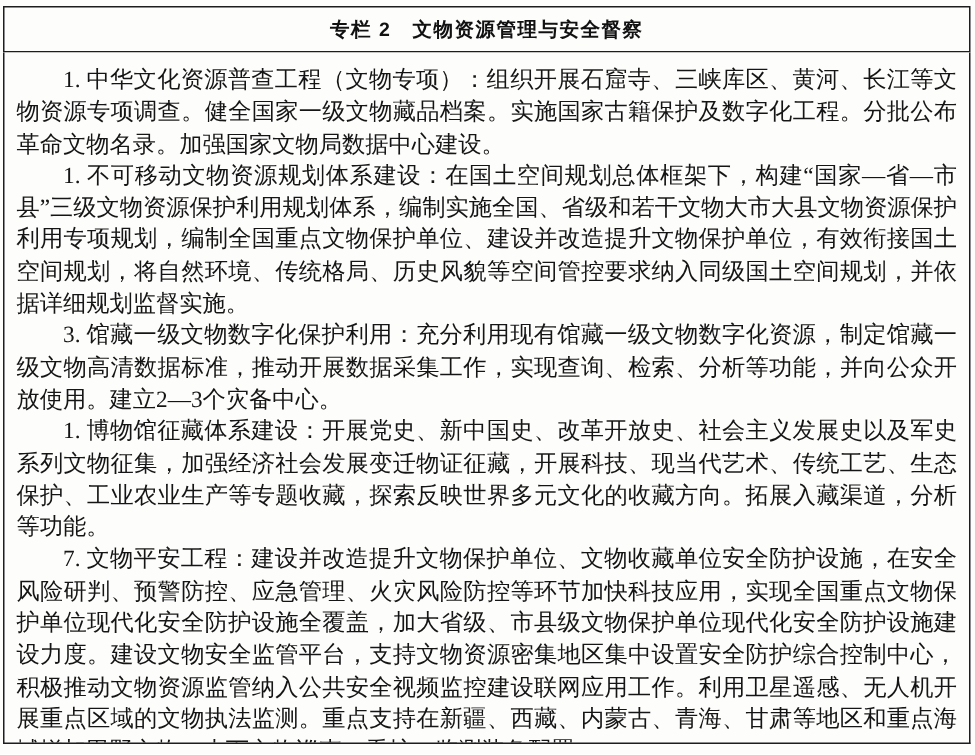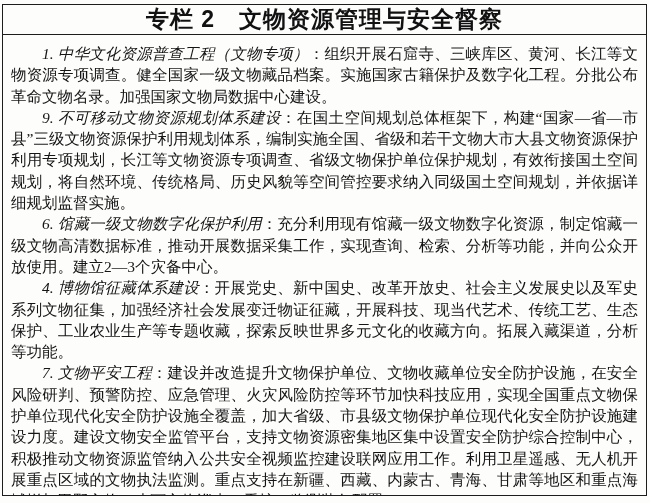--- a/index.html
+++ b/index.html
@@ -22,21 +22,21 @@
   }
   .panel-title {
     box-sizing: border-box;
     border: 1.5px solid #1d1d1d;
     height: 31px;
     display: flex;
     align-items: center;
     justify-content: center;
     font-family: "Liberation Sans", "DejaVu Sans", sans-serif;
     font-weight: 700;
-    font-size: 23px;
+    font-size: 13px;
     letter-spacing: 1px;
     color: #111111;
     background: #fdfdfc;
   }
   .panel-body {
     box-sizing: border-box;
     border: 1.5px solid #1d1d1d;
     border-top: none;
     height: 461px;
     padding: 8px 8px 6px 8px;
@@ -46,44 +46,43 @@
     line-height: 21.3px;
     text-align: justify;
     background: #fdfdfc;
   }
   .para {
     margin: 0;
     text-indent: 2em;
     word-break: break-all;
   }
   .para-head {
-    font-style: italic;
     font-family: "Liberation Serif", "DejaVu Serif", serif;
   }
   .para-text {
     font-style: normal;
   }
 </style>
 </head>
 <body>
 
 <div class="page">
   <div class="panel">
 
     <div class="panel-title">
       <span>专栏 2　文物资源管理与安全督察</span>
     </div>
 
     <div class="panel-body">
 
       <p class="para"><span class="para-head">1. 中华文化资源普查工程（文物专项）</span><span class="para-text">：组织开展石窟寺、三峡库区、黄河、长江等文物资源专项调查。健全国家一级文物藏品档案。实施国家古籍保护及数字化工程。分批公布革命文物名录。加强国家文物局数据中心建设。</span></p>
 
-      <p class="para"><span class="para-head">9. 不可移动文物资源规划体系建设</span><span class="para-text">：在国土空间规划总体框架下，构建“国家—省—市县”三级文物资源保护利用规划体系，编制实施全国、省级和若干文物大市大县文物资源保护利用专项规划，长江等文物资源专项调查、省级文物保护单位保护规划，有效衔接国土空间规划，将自然环境、传统格局、历史风貌等空间管控要求纳入同级国土空间规划，并依据详细规划监督实施。</span></p>
+      <p class="para"><span class="para-head">1. 不可移动文物资源规划体系建设</span><span class="para-text">：在国土空间规划总体框架下，构建“国家—省—市县”三级文物资源保护利用规划体系，编制实施全国、省级和若干文物大市大县文物资源保护利用专项规划，编制全国重点文物保护单位、建设并改造提升文物保护单位，有效衔接国土空间规划，将自然环境、传统格局、历史风貌等空间管控要求纳入同级国土空间规划，并依据详细规划监督实施。</span></p>
 
-      <p class="para"><span class="para-head">6. 馆藏一级文物数字化保护利用</span><span class="para-text">：充分利用现有馆藏一级文物数字化资源，制定馆藏一级文物高清数据标准，推动开展数据采集工作，实现查询、检索、分析等功能，并向公众开放使用。建立2—3个灾备中心。</span></p>
+      <p class="para"><span class="para-head">3. 馆藏一级文物数字化保护利用</span><span class="para-text">：充分利用现有馆藏一级文物数字化资源，制定馆藏一级文物高清数据标准，推动开展数据采集工作，实现查询、检索、分析等功能，并向公众开放使用。建立2—3个灾备中心。</span></p>
 
-      <p class="para"><span class="para-head">4. 博物馆征藏体系建设</span><span class="para-text">：开展党史、新中国史、改革开放史、社会主义发展史以及军史系列文物征集，加强经济社会发展变迁物证征藏，开展科技、现当代艺术、传统工艺、生态保护、工业农业生产等专题收藏，探索反映世界多元文化的收藏方向。拓展入藏渠道，分析等功能。</span></p>
+      <p class="para"><span class="para-head">1. 博物馆征藏体系建设</span><span class="para-text">：开展党史、新中国史、改革开放史、社会主义发展史以及军史系列文物征集，加强经济社会发展变迁物证征藏，开展科技、现当代艺术、传统工艺、生态保护、工业农业生产等专题收藏，探索反映世界多元文化的收藏方向。拓展入藏渠道，分析等功能。</span></p>
 
       <p class="para"><span class="para-head">7. 文物平安工程</span><span class="para-text">：建设并改造提升文物保护单位、文物收藏单位安全防护设施，在安全风险研判、预警防控、应急管理、火灾风险防控等环节加快科技应用，实现全国重点文物保护单位现代化安全防护设施全覆盖，加大省级、市县级文物保护单位现代化安全防护设施建设力度。建设文物安全监管平台，支持文物资源密集地区集中设置安全防护综合控制中心，积极推动文物资源监管纳入公共安全视频监控建设联网应用工作。利用卫星遥感、无人机开展重点区域的文物执法监测。重点支持在新疆、西藏、内蒙古、青海、甘肃等地区和重点海域增加田野文物、水下文物巡查、看护、监测装备配置。</span></p>
 
     </div>
   </div>
 </div>
 
 </body></html>

